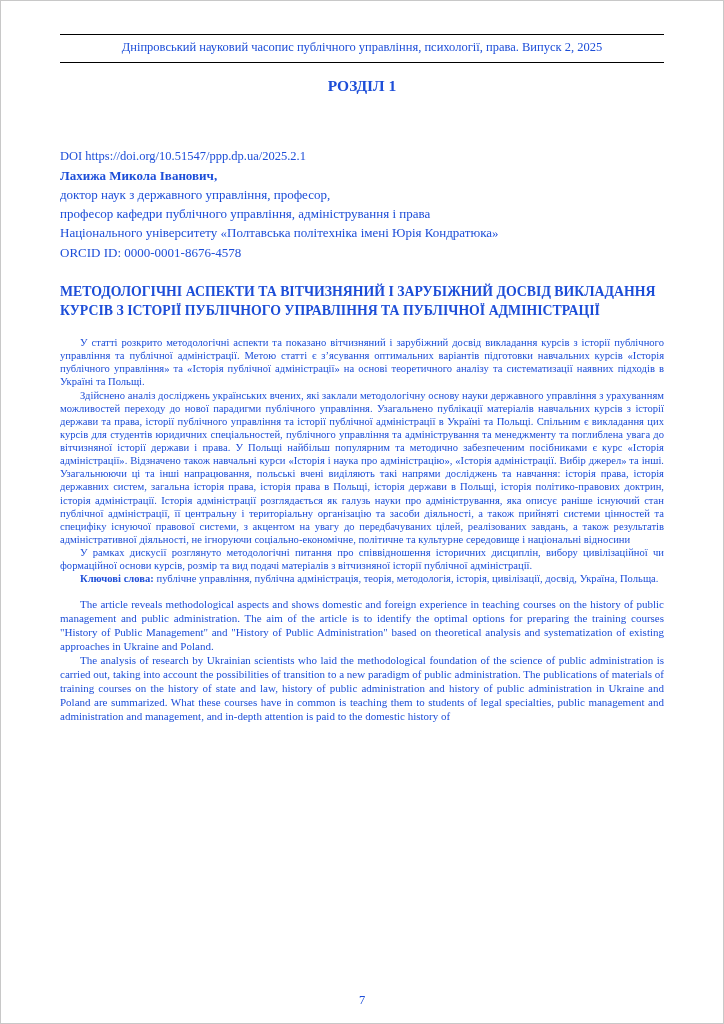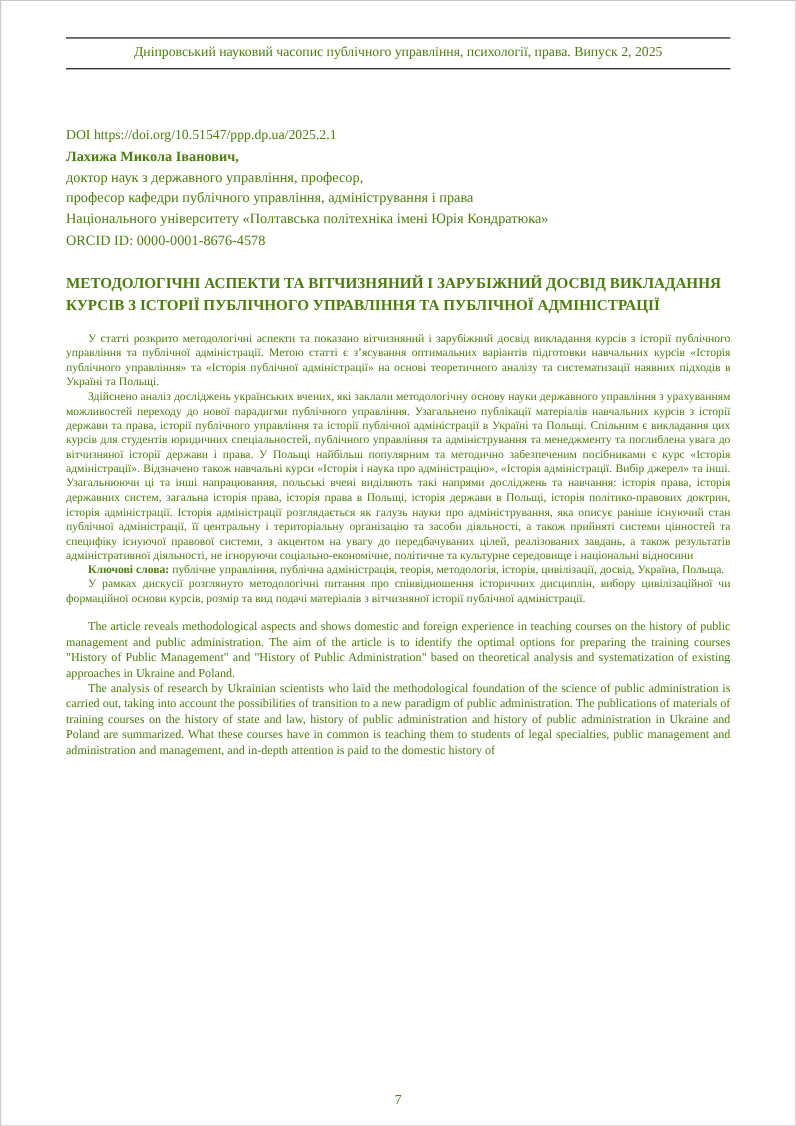--- a/index.html
+++ b/index.html
@@ -5,21 +5,21 @@
   * { box-sizing: border-box; }
   html, body { margin: 0; padding: 0; background: #ffffff; }
   .page {
     width: 724px;
     height: 1024px;
     margin: 0 auto;
     background: #ffffff;
     box-shadow: inset 0 0 0 1px #c8c8c8;
     padding: 34px 60px 24px 60px;
     font-family: "Liberation Serif", serif;
-    color: #4d7c0f;
+    color: #1d4ed8;
     position: relative;
     overflow: hidden;
   }
   .journal-header {
     border-top: 1.4px solid #000;
     border-bottom: 1.4px solid #000;
     padding: 5px 4px 7px 4px;
     text-align: center;
     font-size: 12.5px;
   }
@@ -75,41 +75,42 @@
 </head>
 <body>
 
 <div class="page">
 
   <header class="journal-header">
     <div>Дніпровський науковий часопис публічного управління, психології, права. Випуск 2, 2025</div>
   </header>
 
   <section class="section-heading">
+    <div>РОЗДІЛ 1</div>
   </section>
 
   <section class="meta-block">
     <div>DOI https://doi.org/10.51547/ppp.dp.ua/2025.2.1</div>
   </section>
 
   <section class="author-block">
     <div class="author-name">Лахижа Микола Іванович,</div>
     <div>доктор наук з державного управління, професор,</div>
     <div>професор кафедри публічного управління, адміністрування і права</div>
     <div>Національного університету «Полтавська політехніка імені Юрія Кондратюка»</div>
     <div>ORCID ID: 0000-0001-8676-4578</div>
   </section>
 
   <h1 class="article-title">МЕТОДОЛОГІЧНІ АСПЕКТИ ТА ВІТЧИЗНЯНИЙ І ЗАРУБІЖНИЙ ДОСВІД ВИКЛАДАННЯ КУРСІВ З ІСТОРІЇ ПУБЛІЧНОГО УПРАВЛІННЯ ТА ПУБЛІЧНОЇ АДМІНІСТРАЦІЇ</h1>
 
   <section class="abstract-uk">
     <p class="abs">У статті розкрито методологічні аспекти та показано вітчизняний і зарубіжний досвід викладання курсів з історії публічного управління та публічної адміністрації. Метою статті є з’ясування оптимальних варіантів підготовки навчальних курсів «Історія публічного управління» та «Історія публічної адміністрації» на основі теоретичного аналізу та систематизації наявних підходів в Україні та Польщі.</p>
     <p class="abs">Здійснено аналіз досліджень українських вчених, які заклали методологічну основу науки державного управління з урахуванням можливостей переходу до нової парадигми публічного управління. Узагальнено публікації матеріалів навчальних курсів з історії держави та права, історії публічного управління та історії публічної адміністрації в Україні та Польщі. Спільним є викладання цих курсів для студентів юридичних спеціальностей, публічного управління та адміністрування та менеджменту та поглиблена увага до вітчизняної історії держави і права. У Польщі найбільш популярним та методично забезпеченим посібниками є курс «Історія адміністрації». Відзначено також навчальні курси «Історія і наука про адміністрацію», «Історія адміністрації. Вибір джерел» та інші. Узагальнюючи ці та інші напрацювання, польські вчені виділяють такі напрями досліджень та навчання: історія права, історія державних систем, загальна історія права, історія права в Польщі, історія держави в Польщі, історія політико-правових доктрин, історія адміністрації. Історія адміністрації розглядається як галузь науки про адміністрування, яка описує раніше існуючий стан публічної адміністрації, її центральну і територіальну організацію та засоби діяльності, а також прийняті системи цінностей та специфіку існуючої правової системи, з акцентом на увагу до передбачуваних цілей, реалізованих завдань, а також результатів адміністративної діяльності, не ігноруючи соціально-економічне, політичне та культурне середовище і національні відносини</p>
+    <p class="abs">У рамках дискусії розглянуто методологічні питання про співвідношення історичних дисциплін, вибору цивілізаційної чи формаційної основи курсів, розмір та вид подачі матеріалів з вітчизняної історії публічної адміністрації.</p>
     <p class="abs"><span class="kw-label">Ключові слова:</span><span> публічне управління, публічна адміністрація, теорія, методологія, історія, цивілізації, досвід, Україна, Польща.</span></p>
-    <p class="abs">У рамках дискусії розглянуто методологічні питання про співвідношення історичних дисциплін, вибору цивілізаційної чи формаційної основи курсів, розмір та вид подачі матеріалів з вітчизняної історії публічної адміністрації.</p>
   </section>
 
   <section class="abstract-en">
     <p class="abs en">The article reveals methodological aspects and shows domestic and foreign experience in teaching courses on the history of public management and public administration. The aim of the article is to identify the optimal options for preparing the training courses "History of Public Management" and "History of Public Administration" based on theoretical analysis and systematization of existing approaches in Ukraine and Poland.</p>
     <p class="abs en">The analysis of research by Ukrainian scientists who laid the methodological foundation of the science of public administration is carried out, taking into account the possibilities of transition to a new paradigm of public administration. The publications of materials of training courses on the history of state and law, history of public administration and history of public administration in Ukraine and Poland are summarized. What these courses have in common is teaching them to students of legal specialties, public management and administration and management, and in-depth attention is paid to the domestic history of</p>
   </section>
 
   <footer class="page-number">7</footer>
 
 </div>

